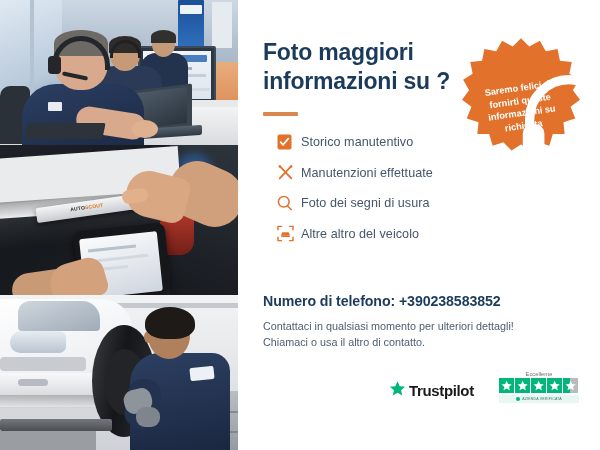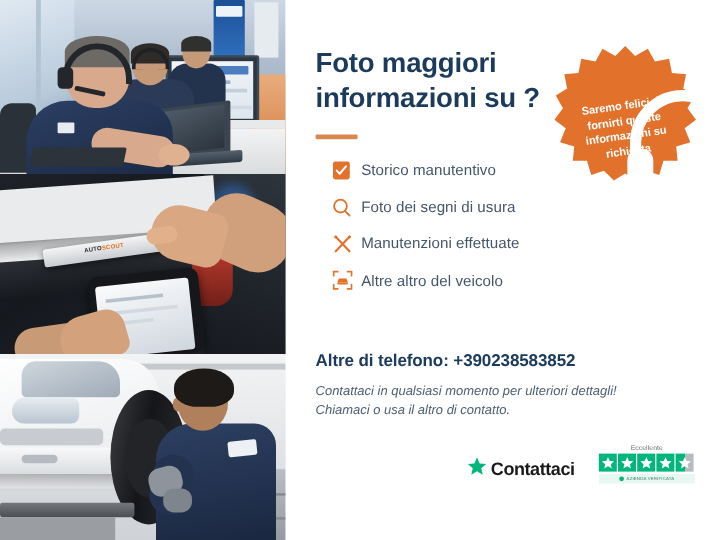--- a/index.html
+++ b/index.html
@@ -217,21 +217,21 @@
   .feat-ic svg { display:block; }
   .feat-lb { font-size:12.6px; color:#44566b; letter-spacing:.05px; }
 
   
   .phone-title {
     position:absolute; left:22px; top:293px;
     font-size:14.2px; font-weight:bold; color:#1b3a5c; letter-spacing:-.1px;
   }
   .phone-sub {
     position:absolute; left:22px; top:318px; width:290px;
-    font-size:10.8px; line-height:16px; color:#4d5e71;font-style:italic;
+    font-size:10.8px; line-height:16px; color:#4d5e71;
   }
 
   
   .tp { position:absolute; left:148px; top:371px; width:190px; height:42px; }
   .tp-logo { position:absolute; left:0; top:9px; display:flex; align-items:center; gap:3px; }
   .tp-logo-txt { font-size:15px; font-weight:bold; color:#191919; letter-spacing:-.35px; }
   .tp-rating { position:absolute; right:0; top:0; width:80px; }
   .tp-exc { font-size:5.6px; color:#6b6b6b; text-align:center; letter-spacing:.1px; margin-bottom:1px; }
   .tp-stars { display:flex; gap:1.5px; }
   .tp-star { width:14.5px; height:14.5px; background:#00b67a; position:relative; }
@@ -379,73 +379,73 @@
           <svg width="15" height="16" viewBox="0 0 15 16">
             <rect x="0.5" y="0.5" width="14" height="15" rx="2" fill="#E2722B"></rect>
             <path d="M3.6 8.2 L6.1 10.8 L11.3 4.6" stroke="#fff" stroke-width="1.7" fill="none" stroke-linecap="round" stroke-linejoin="round"></path>
           </svg>
         </span>
         <span class="feat-lb">Storico manutentivo</span>
       </div>
 
       <div class="feat">
         <span class="feat-ic">
-          <svg width="16" height="16" viewBox="0 0 18 18" stroke="#E2722B" stroke-width="1.7" fill="none" stroke-linecap="round">
-            <circle cx="7.6" cy="7.6" r="6"></circle>
-            <path d="M11.9 12.3 L16 16.4"></path>
-          </svg>
-        </span>
-        <span class="feat-lb">Foto dei segni di usura</span>
-      </div>
-
-      <div class="feat">
-        <span class="feat-ic">
           <svg width="17" height="17" viewBox="0 0 20 20" stroke="#E2722B" stroke-width="2.1" fill="none" stroke-linecap="round">
             <path d="M3.2 2.6 L16.8 17"></path>
             <path d="M16.8 2.6 L3.2 17"></path>
             <circle cx="3.4" cy="2.9" r="1.5" fill="#E2722B" stroke="none"></circle>
             <circle cx="16.6" cy="2.9" r="1.5" fill="#E2722B" stroke="none"></circle>
           </svg>
         </span>
         <span class="feat-lb">Manutenzioni effettuate</span>
+      </div>
+
+      <div class="feat">
+        <span class="feat-ic">
+          <svg width="16" height="16" viewBox="0 0 18 18" stroke="#E2722B" stroke-width="1.7" fill="none" stroke-linecap="round">
+            <circle cx="7.6" cy="7.6" r="6"></circle>
+            <path d="M11.9 12.3 L16 16.4"></path>
+          </svg>
+        </span>
+        <span class="feat-lb">Foto dei segni di usura</span>
       </div>
 
       <div class="feat">
         <span class="feat-ic">
           <svg width="17" height="17" viewBox="0 0 20 20" stroke="#E2722B" stroke-width="1.7" fill="none" stroke-linecap="round">
             <path d="M1.2 5.6 V1.6 H5.2"></path>
               <path d="M14.8 1.6 H18.8 V5.6"></path>
             <path d="M18.8 14.4 V18.4 H14.8"></path>
               <path d="M5.2 18.4 H1.2 V14.4"></path>
             <path d="M4.8 12.2 L6.2 8.4 H13.8 L15.2 12.2 Z" fill="#E2722B" stroke="none"></path>
             <rect x="4.8" y="12.2" width="10.4" height="1.9" rx=".8" fill="#E2722B" stroke="none"></rect>
           </svg>
         </span>
         <span class="feat-lb">Altre altro del veicolo</span>
       </div>
 
     </div>
 
     <div class="phone-title">
-      <span>Altre di telefono:</span>
+      <span>Numero di telefono:</span>
       <span>+390238583852</span>
     </div>
     <div class="phone-sub">
       <span>Contattaci in qualsiasi momento per ulteriori dettagli!</span><br>
       <span>Chiamaci o usa il altro di contatto.</span>
     </div>
 
     <div class="tp">
       <div class="tp-logo">
         <span>
           <svg width="17" height="17" viewBox="0 0 24 24">
             <path fill="#00B67A" d="M12 1.6 L15.1 8.7 L22.8 9.4 L17 14.5 L18.7 22 L12 18 L5.3 22 L7 14.5 L1.2 9.4 L8.9 8.7 Z"></path>
           </svg>
         </span>
-        <span class="tp-logo-txt">Contattaci</span>
+        <span class="tp-logo-txt">Trustpilot</span>
       </div>
 
       <div class="tp-rating">
         <div class="tp-exc">Eccellente</div>
         <div class="tp-stars">
           <span class="tp-star">
               <svg width="11.3" height="11.3" viewBox="0 0 24 24">
                 <path fill="#fff" d="M12 1.6 L15.1 8.7 L22.8 9.4 L17 14.5 L18.7 22 L12 18 L5.3 22 L7 14.5 L1.2 9.4 L8.9 8.7 Z"></path>
               </svg>
             </span>

